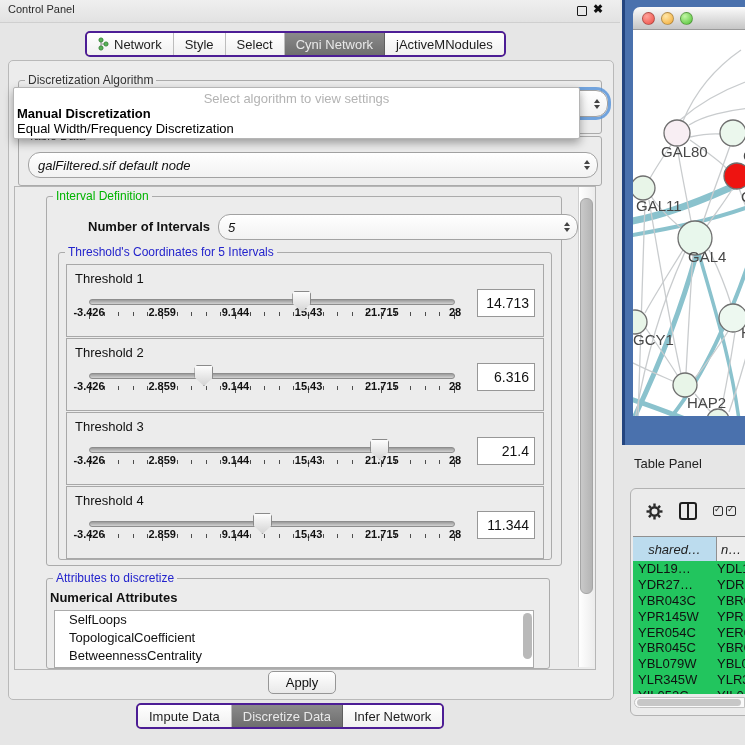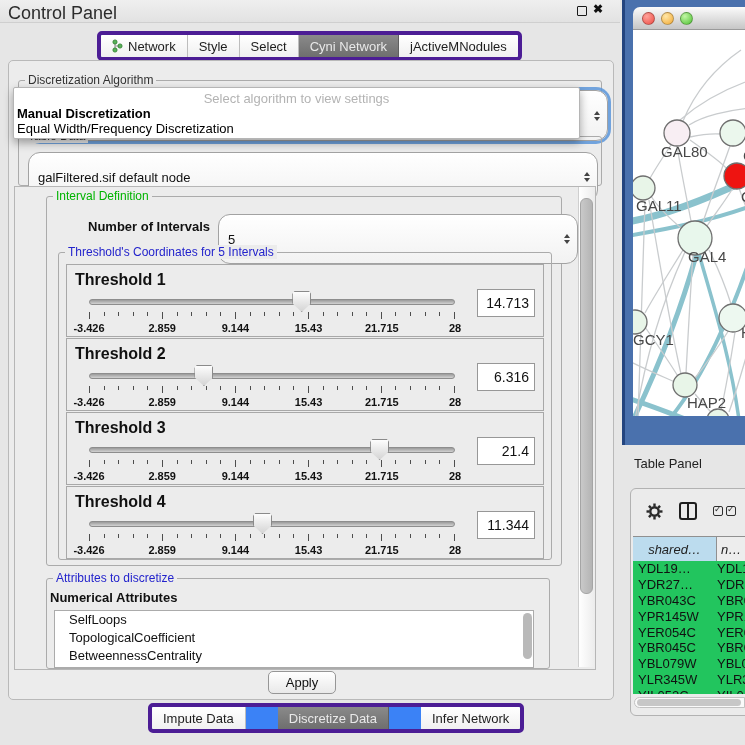--- a/index.html
+++ b/index.html
@@ -1,64 +1,64 @@
 <!DOCTYPE html>
 <html><head>
 <meta charset="utf-8">
 <style>
   html,body{margin:0;padding:0;background:#e6e6e6;font-family:"Liberation Sans",sans-serif;}
   #root{position:relative;width:745px;height:745px;overflow:hidden;background:#e6e6e6;}
   .abs{position:absolute;}
 
   
   .cp-titlebar{left:0;top:0;width:620px;height:22px;background:linear-gradient(#efefef,#e2e2e2);border-bottom:1px solid #cfcfcf;}
-  .cp-title{left:8px;top:3px;font-size:18px;color:#2c2c2c;}
+  .cp-title{left:8px;top:3px;font-size:11px;color:#2c2c2c;}
   .float-icon{left:577px;top:6px;width:8px;height:8px;border:1.5px solid #1a1a1a;border-radius:1px;}
   .close-icon{left:593px;top:2px;font-size:12px;font-weight:bold;color:#111;}
 
   
-  .seg-bar{display:flex;border:4px solid #4c1d95;border-radius:5px;overflow:hidden;background:#3b82f6;height:22px;margin-left:12px;}
+  .seg-bar{display:flex;border:2px solid #4c1d95;border-radius:5px;overflow:hidden;background:#fdba74;height:22px;}
   .seg{display:flex;align-items:center;gap:5px;padding:0 11px;font-size:13px;color:#1d1d1d;background:linear-gradient(#ffffff,#f0f0f0);border-right:1px solid #bdbdbd;white-space:nowrap;cursor:default;}
   .seg:last-child{border-right:none;}
   .seg.selected{background:linear-gradient(#8a8a8a,#6e6e6e);color:#e9e9e9;border-right-color:#5f5f5f;}
 
   
   .main-frame{left:8px;top:60px;width:604px;height:638px;background:#ececec;border:1px solid #b9b9b9;border-radius:5px;}
   .groupbox{border:1px solid #ababab;border-radius:3px;}
   .gtitle{position:absolute;top:-8px;left:6px;background:#ececec;padding:0 3px;font-size:12px;color:#333;white-space:nowrap;}
   .gtitle.green{color:#00b400;}
   .gtitle.blue{color:#2323cc;}
 
-  .combo{background:linear-gradient(#ffffff,#f2f2f2);border:1px solid #a2a2a2;border-radius:12px;font-size:13px;color:#111;display:flex;align-items:center;padding:12px 9px;}
+  .combo{background:linear-gradient(#ffffff,#f2f2f2);border:1px solid #a2a2a2;border-radius:12px;font-size:13px;color:#111;display:flex;align-items:center;padding:0 9px;font-style:italic;}
   .stepper{position:absolute;right:7px;top:50%;transform:translateY(-50%);display:flex;flex-direction:column;gap:2px;}
   .arr-up{width:0;height:0;border-left:3.5px solid transparent;border-right:3.5px solid transparent;border-bottom:4.5px solid #444;}
   .arr-dn{width:0;height:0;border-left:3.5px solid transparent;border-right:3.5px solid transparent;border-top:4.5px solid #444;}
   .focus-ring{box-shadow:0 0 0 3px rgba(92,151,218,.85);}
 
   
   .popup{left:13px;top:87px;width:565px;height:50px;background:#fff;border:1px solid #b5b5b5;border-radius:2px;box-shadow:0 4px 10px rgba(0,0,0,.35);z-index:40;}
   .popup-hint{position:absolute;top:3px;left:0;right:0;text-align:center;font-size:13px;color:#b3b3b3;}
   .popup-opt{position:absolute;left:3px;font-size:13px;color:#000;white-space:nowrap;}
   .popup-opt.bold{font-weight:bold;}
 
   
   .scroll-pane{left:14px;top:186px;width:580px;height:482px;border:1px solid #b6b6b6;background:#ececec;}
   .vscroll-track{left:578px;top:187px;width:15px;height:480px;background:linear-gradient(to right,#ffffff,#ededed);border-left:1px solid #cfcfcf;}
   .vscroll-thumb{left:580px;top:198px;width:11px;height:394px;background:linear-gradient(to right,#c9c9c9,#b4b4b4);border:1px solid #a5a5a5;border-radius:6px;}
 
   
   .thr-panel{position:absolute;left:66px;width:476px;height:71px;border:1px solid #a8a8a8;background:#ececec;}
-  .thr-label{position:absolute;top:6px;left:8px;font-size:16px;font-weight:bold;color:#111;}
+  .thr-label{position:absolute;top:6px;left:8px;font-size:13px;font-weight:normal;color:#111;}
   .slider-zone{position:absolute;left:22px;right:88px;top:26px;height:40px;}
   .groove{position:absolute;left:0;right:0;top:8px;height:4px;border:1px solid #8d8d8d;border-radius:3px;background:linear-gradient(#9a9a9a,#d2d2d2);}
   .thumb{position:absolute;top:0;width:17px;height:19px;margin-left:-8px;background:linear-gradient(#fdfdfd,#d5d5d5);border:1px solid #8a8a8a;clip-path:polygon(12% 0%,88% 0%,100% 14%,100% 58%,50% 100%,0% 58%,0% 14%);}
   .ticks{position:absolute;left:0;right:0;top:21px;height:8px;display:flex;justify-content:space-between;}
   .tick{width:1px;background:#4d4d4d;height:4px;}
   .tick.major{height:7px;}
-  .tlabels{position:absolute;left:0;right:0;top:31px;height:12px;}
+  .tlabels{position:absolute;left:0;right:0;top:15px;height:12px;}
   .tlabel{position:absolute;transform:translateX(-50%);font-size:11px;font-weight:bold;color:#111;white-space:nowrap;}
   .value-box{position:absolute;right:8px;top:24px;width:58px;height:28px;background:#fff;border:1px solid #979797;font-size:14px;color:#111;text-align:right;padding:0 5px 0 0;box-sizing:border-box;font-family:"Liberation Sans",sans-serif;}
 
   
   .attr-list{left:54px;top:610px;width:478px;height:56px;background:#fff;border:1px solid #ababab;overflow:hidden;}
   .attr-item{font-size:13px;color:#111;padding:1px 0 1px 14px;height:16px;white-space:nowrap;}
   .list-scroll{position:absolute;right:1px;top:2px;width:9px;height:46px;border-radius:5px;background:#b9b9b9;}
 
   .apply-btn{left:268px;top:671px;width:66px;height:21px;border:1px solid #969696;border-radius:5px;background:linear-gradient(#ffffff,#e9e9e9);font-size:13px;color:#111;display:flex;align-items:center;justify-content:center;}
 
@@ -364,21 +364,21 @@
     <div class="list-scroll"></div>
   <div class="attr-item">SelfLoops</div>
       <div class="attr-item">TopologicalCoefficient</div>
       <div class="attr-item">BetweennessCentrality</div>
     </div>
 
   <div class="abs apply-btn">
       <span>Apply</span>
     </div>
 
-  <div class="abs seg-bar" style="left:136px;top:703px;gap:32px;" id="bottomTabs">
+  <div class="abs seg-bar" style="left:136px;top:703px;" id="bottomTabs">
       <div class="seg">
         <span>Impute Data</span>
       </div>
       <div class="seg selected">
         <span>Discretize Data</span>
       </div>
       <div class="seg">
         <span>Infer Network</span>
       </div>
     </div>

